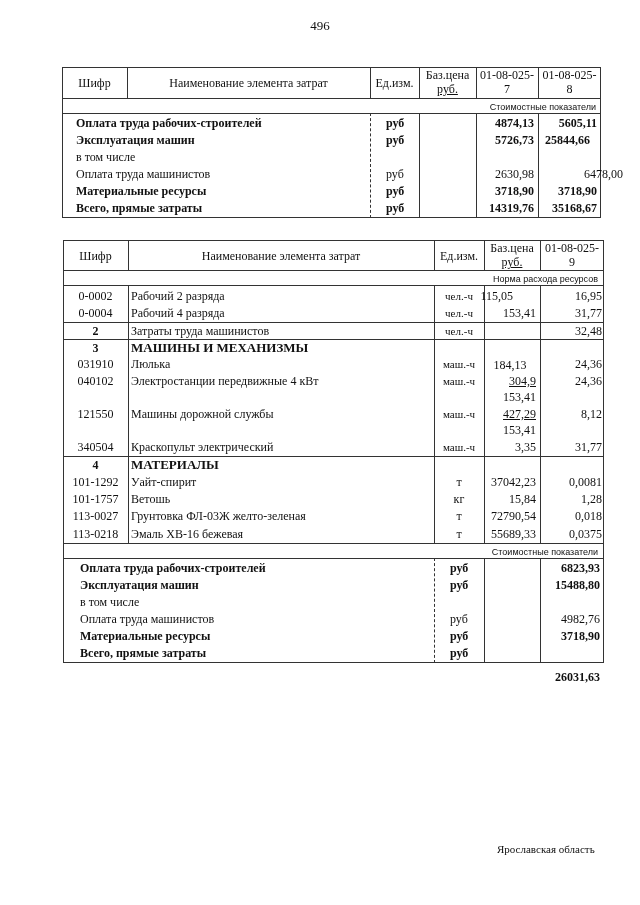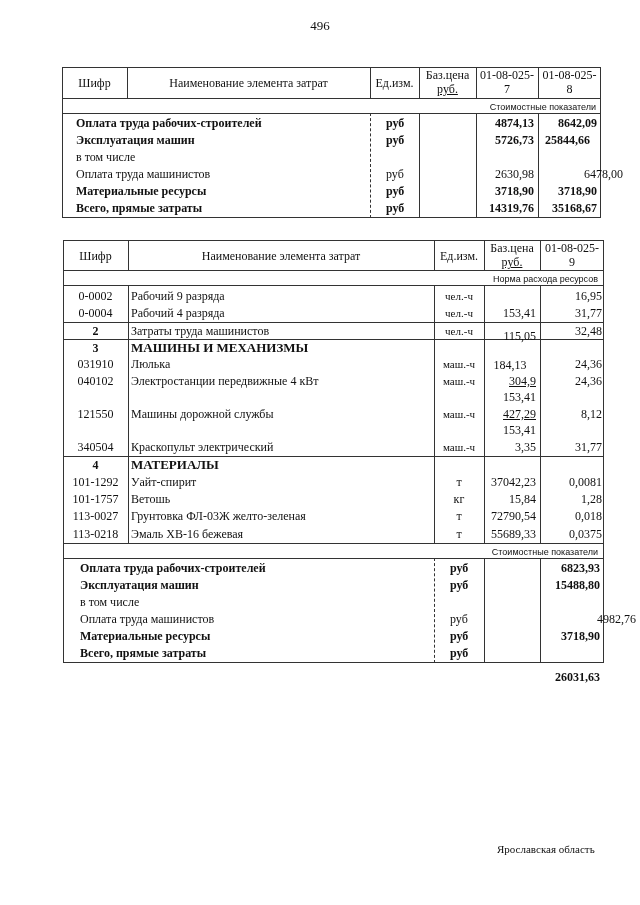--- a/index.html
+++ b/index.html
@@ -53,21 +53,21 @@
   <div class="hdr" style="left:538px; top:68px; width:63px;">
     <div>01-08-025-</div>
     <div>8</div>
   </div>
   <div class="cell small-sans r" style="left:420px; top:100px; width:176px;">Стоимостные показатели</div>
 
   <div>
     <div class="cell b" style="left:76px; top:116px;">Оплата труда рабочих-строителей</div>
     <div class="cell b" style="left:386px; top:116px;">руб</div>
     <div class="cell b r" style="left:476px; top:116px; width:58px;">4874,13</div>
-    <div class="cell b r" style="left:538px; top:116px; width:59px;">8642,09</div>
+    <div class="cell b r" style="left:538px; top:116px; width:59px;">5605,11</div>
   </div>
   <div>
     <div class="cell b" style="left:76px; top:133px;">Эксплуатация машин</div>
     <div class="cell b" style="left:386px; top:133px;">руб</div>
     <div class="cell b r" style="left:476px; top:133px; width:58px;">5726,73</div>
     <div class="cell b r" style="left:538px; top:133px; width:59px;text-align:center;">25844,66</div>
   </div>
   <div>
     <div class="cell" style="left:76px; top:150px;">в том числе</div>
   </div>
@@ -124,23 +124,23 @@
     <div class="ul">руб.</div>
   </div>
   <div class="hdr" style="left:540px; top:241px; width:64px;">
     <div>01-08-025-</div>
     <div>9</div>
   </div>
   <div class="cell small-sans r" style="left:440px; top:272px; width:158px;">Норма расхода ресурсов</div>
 
   <div>
     <div class="cell c" style="left:63px; top:289px; width:65px;">0-0002</div>
-    <div class="cell" style="left:131px; top:289px;">Рабочий  9 разряда</div>
+    <div class="cell" style="left:131px; top:289px;">Рабочий  2 разряда</div>
     <div class="cell c" style="left:434px; top:289px; width:50px; font-size:11px;">чел.-ч</div>
-    <div class="cell r" style="left:484px; top:289px; width:52px;margin-top:40px;">115,05</div>
+    <div class="cell r" style="left:461px; top:289px; width:52px;">115,05</div>
     <div class="cell r" style="left:540px; top:289px; width:62px;">16,95</div>
   </div>
   <div>
     <div class="cell c" style="left:63px; top:306px; width:65px;">0-0004</div>
     <div class="cell" style="left:131px; top:306px;text-align:right;">Рабочий  4 разряда</div>
     <div class="cell c" style="left:434px; top:306px; width:50px; font-size:11px;">чел.-ч</div>
     <div class="cell r" style="left:484px; top:306px; width:52px;">153,41</div>
     <div class="cell r" style="left:540px; top:306px; width:62px;">31,77</div>
   </div>
   <div>
@@ -227,21 +227,21 @@
     <div class="cell b" style="left:80px; top:578px;">Эксплуатация машин</div>
     <div class="cell b" style="left:450px; top:578px;">руб</div>
     <div class="cell b r" style="left:540px; top:578px; width:60px;">15488,80</div>
   </div>
   <div>
     <div class="cell" style="left:80px; top:595px;">в том числе</div>
   </div>
   <div>
     <div class="cell" style="left:80px; top:612px;">Оплата труда машинистов</div>
     <div class="cell" style="left:450px; top:612px;">руб</div>
-    <div class="cell r" style="left:540px; top:612px; width:60px;padding-left:36px;">4982,76</div>
+    <div class="cell r" style="left:540px; top:612px; width:60px;">4982,76</div>
   </div>
   <div>
     <div class="cell b" style="left:80px; top:629px;">Материальные ресурсы</div>
     <div class="cell b" style="left:450px; top:629px;">руб</div>
     <div class="cell b r" style="left:540px; top:629px; width:60px;">3718,90</div>
   </div>
   <div>
     <div class="cell b" style="left:80px; top:646px;">Всего, прямые затраты</div>
     <div class="cell b" style="left:450px; top:646px;">руб</div>
     <div class="cell b r" style="left:540px; top:646px; width:60px;margin-top:24px;">26031,63</div>

